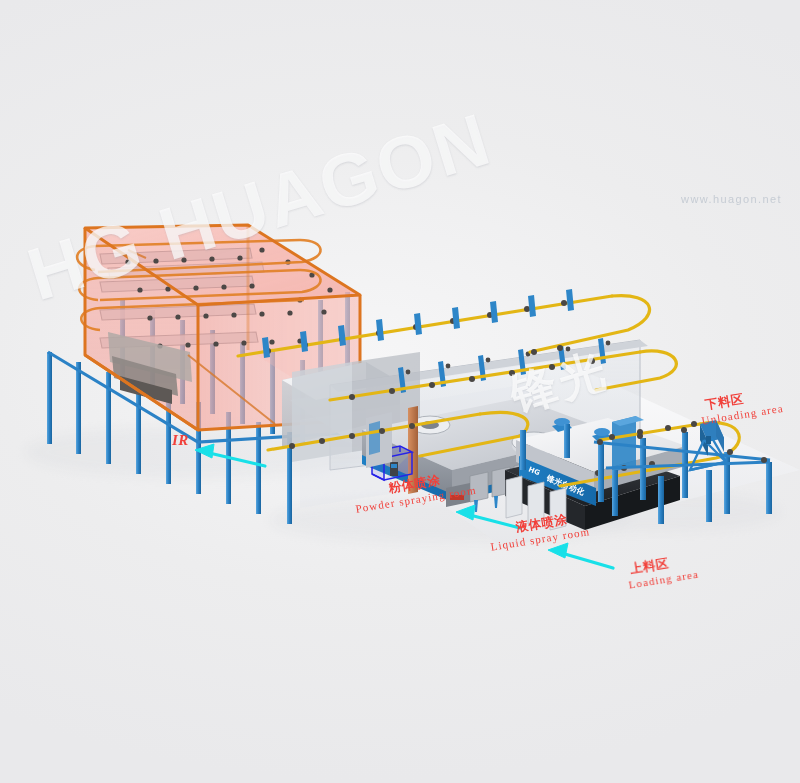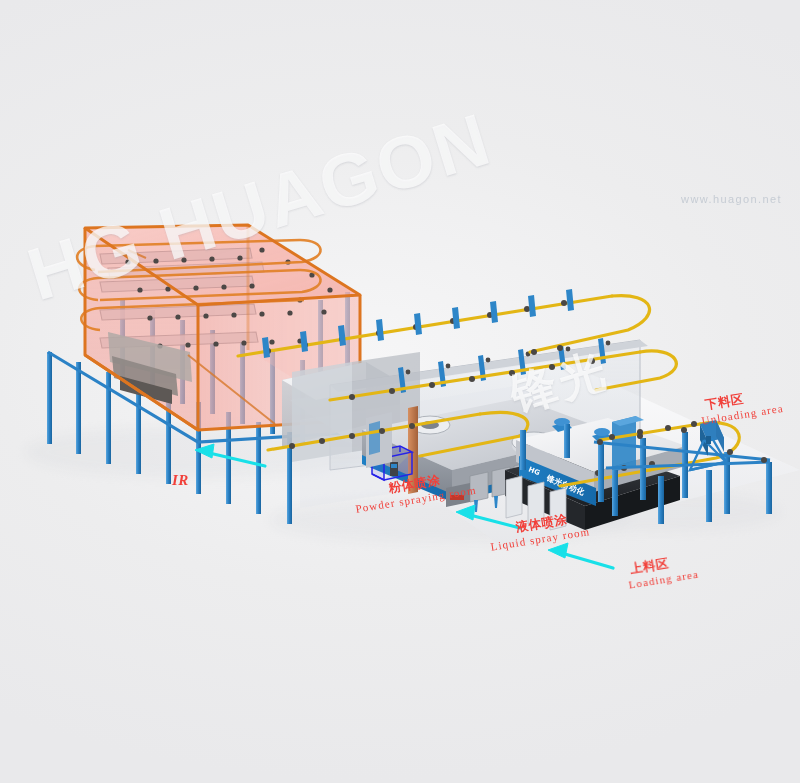--- a/index.html
+++ b/index.html
@@ -476,21 +476,21 @@
       </g>
     </g>
   </svg>
   </div>
 
   <div id="wm-main">HG HUAGON</div>
   <div id="wm-cn">锋光</div>
 
   <div id="site-url">www.huagon.net</div>
 
-  <div class="lbl" style="left:172px;top:432px;font-size:15px;font-style:italic;margin-top:40px;">
+  <div class="lbl" style="left:172px;top:432px;font-size:15px;font-style:italic;">
     <span class="cn">IR</span>
   </div>
 
   <div class="lbl" style="left:352px;top:486px;font-size:11px;transform:rotate(-9deg);transform-origin:left top;">
     <span class="cn" style="font-size:12.5px;margin-left:36px;">粉体喷涂</span>
     <span class="en" style="font-size:11px;">Powder spraying room</span>
   </div>
 
   <div class="lbl" style="left:487px;top:524px;font-size:11px;transform:rotate(-9deg);transform-origin:left top;">
     <span class="cn" style="font-size:12.5px;margin-left:28px;">液体喷涂</span>

